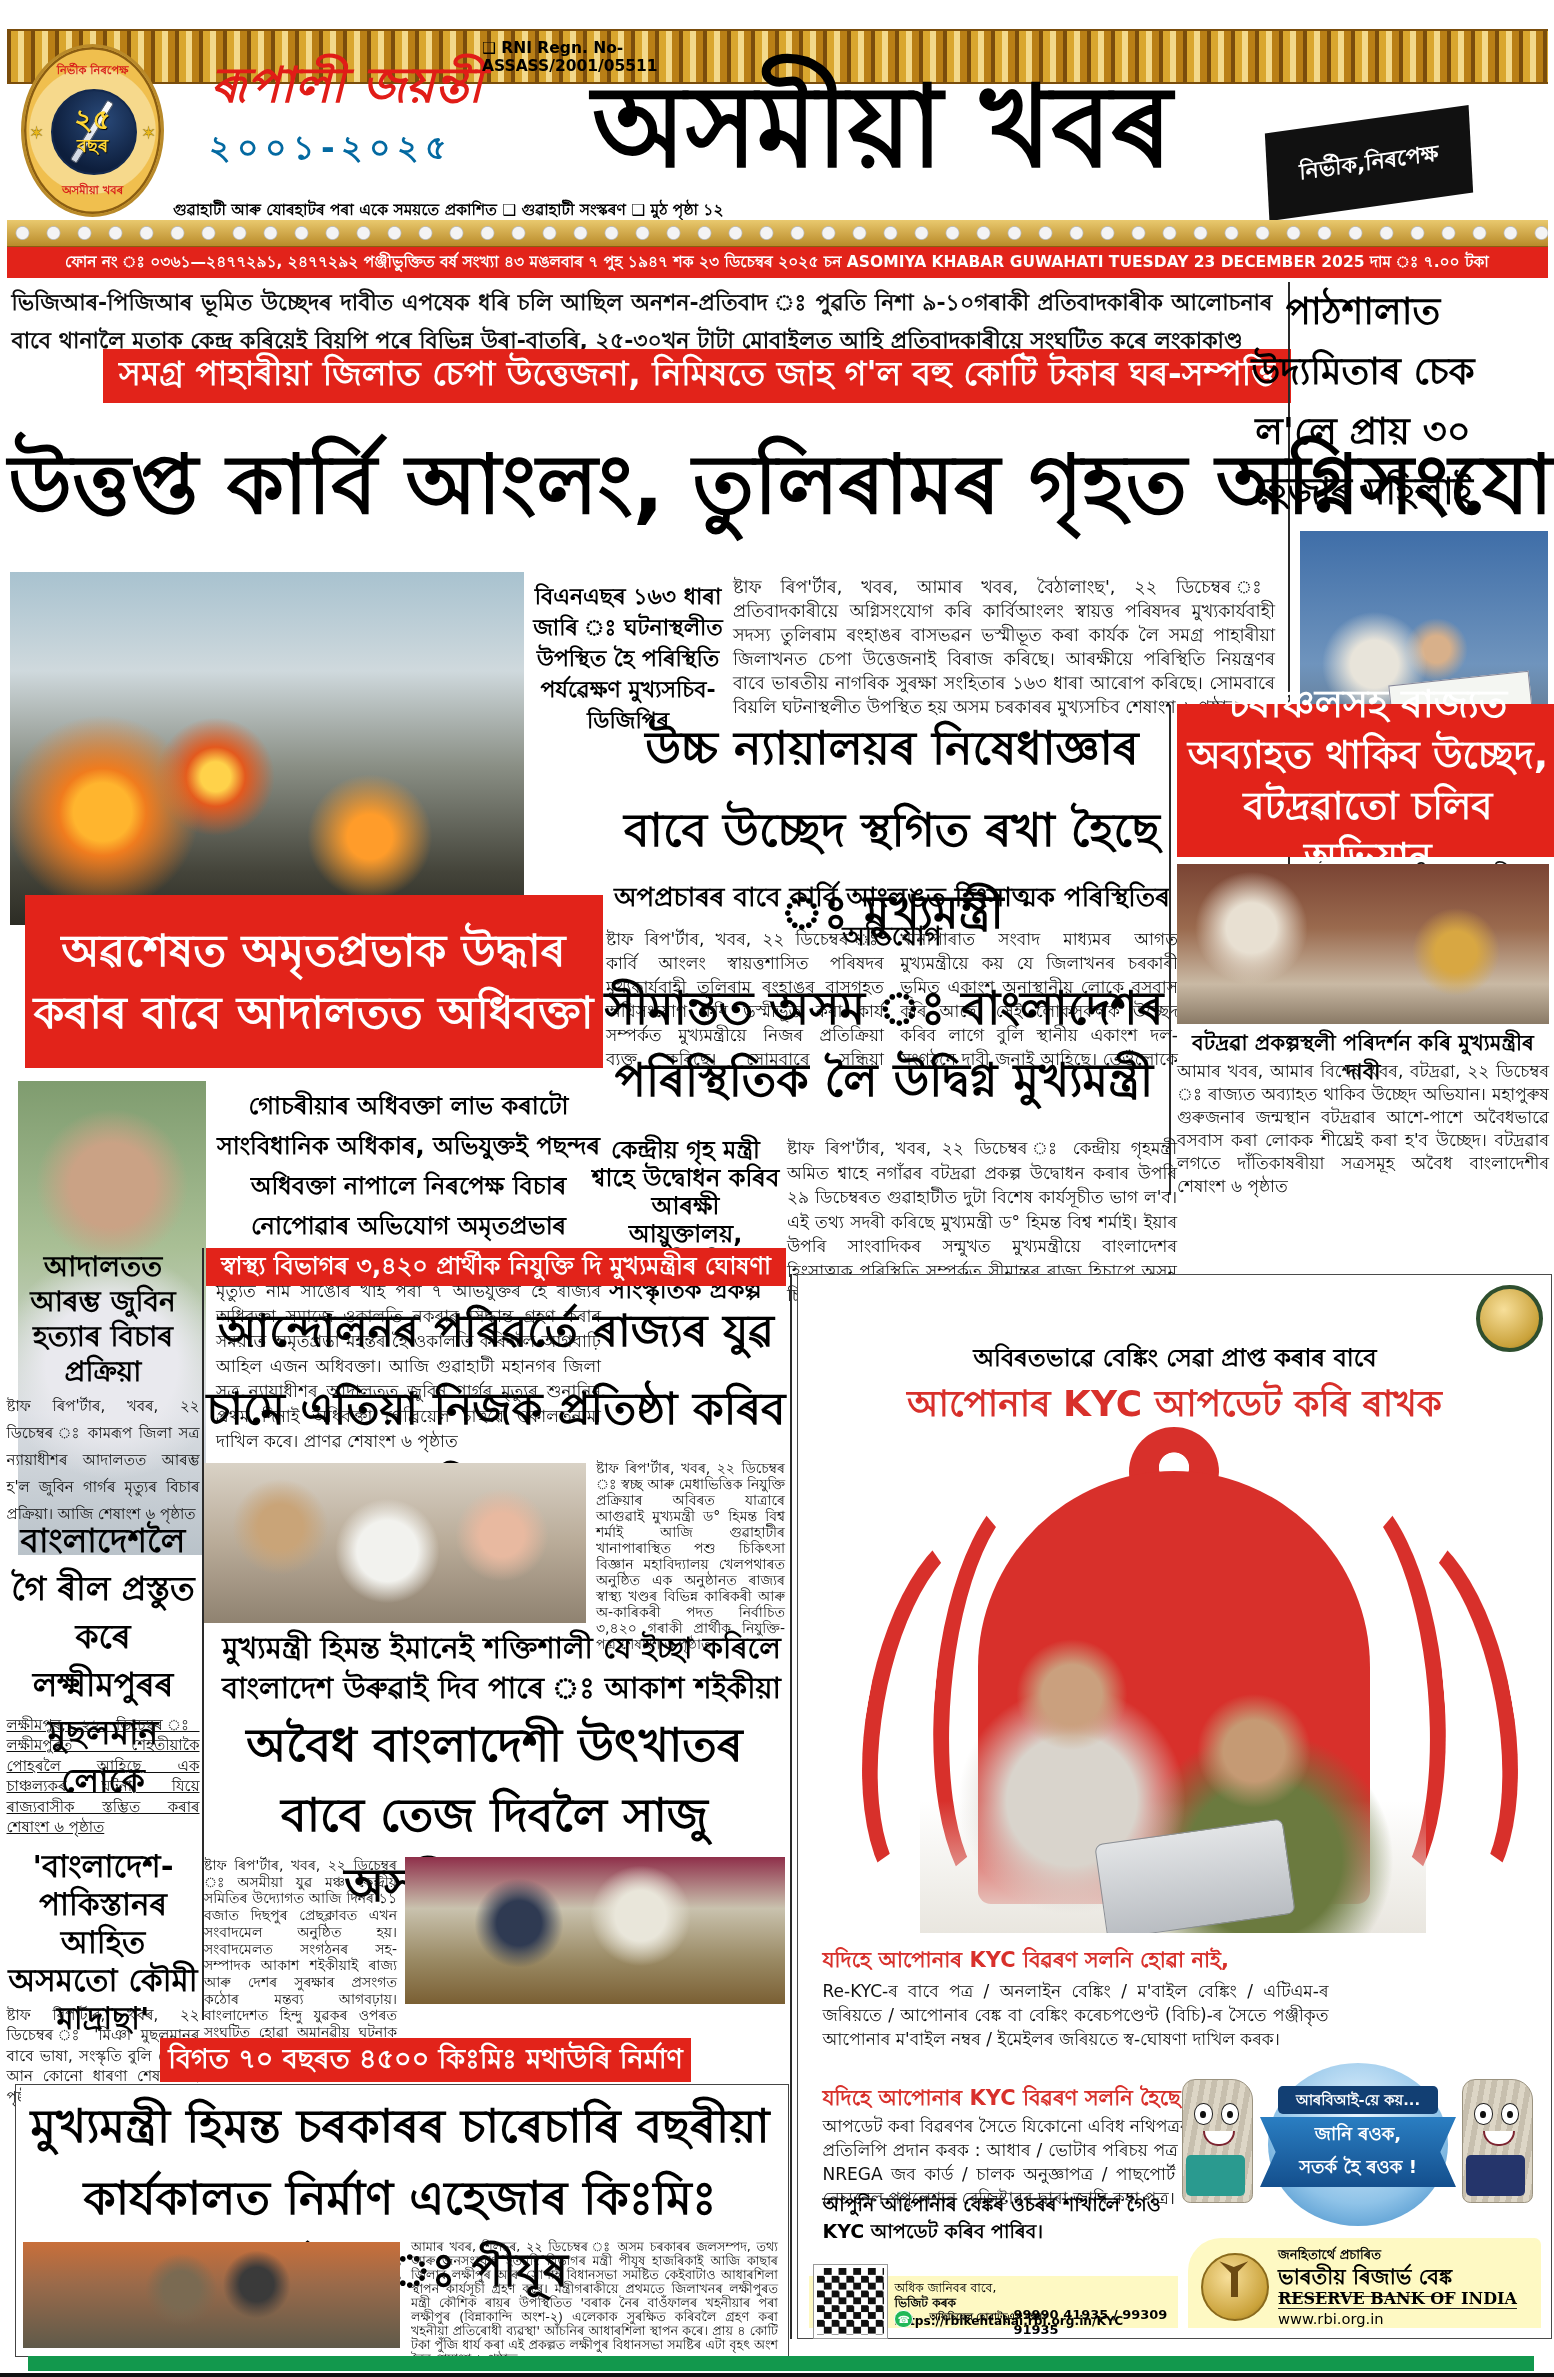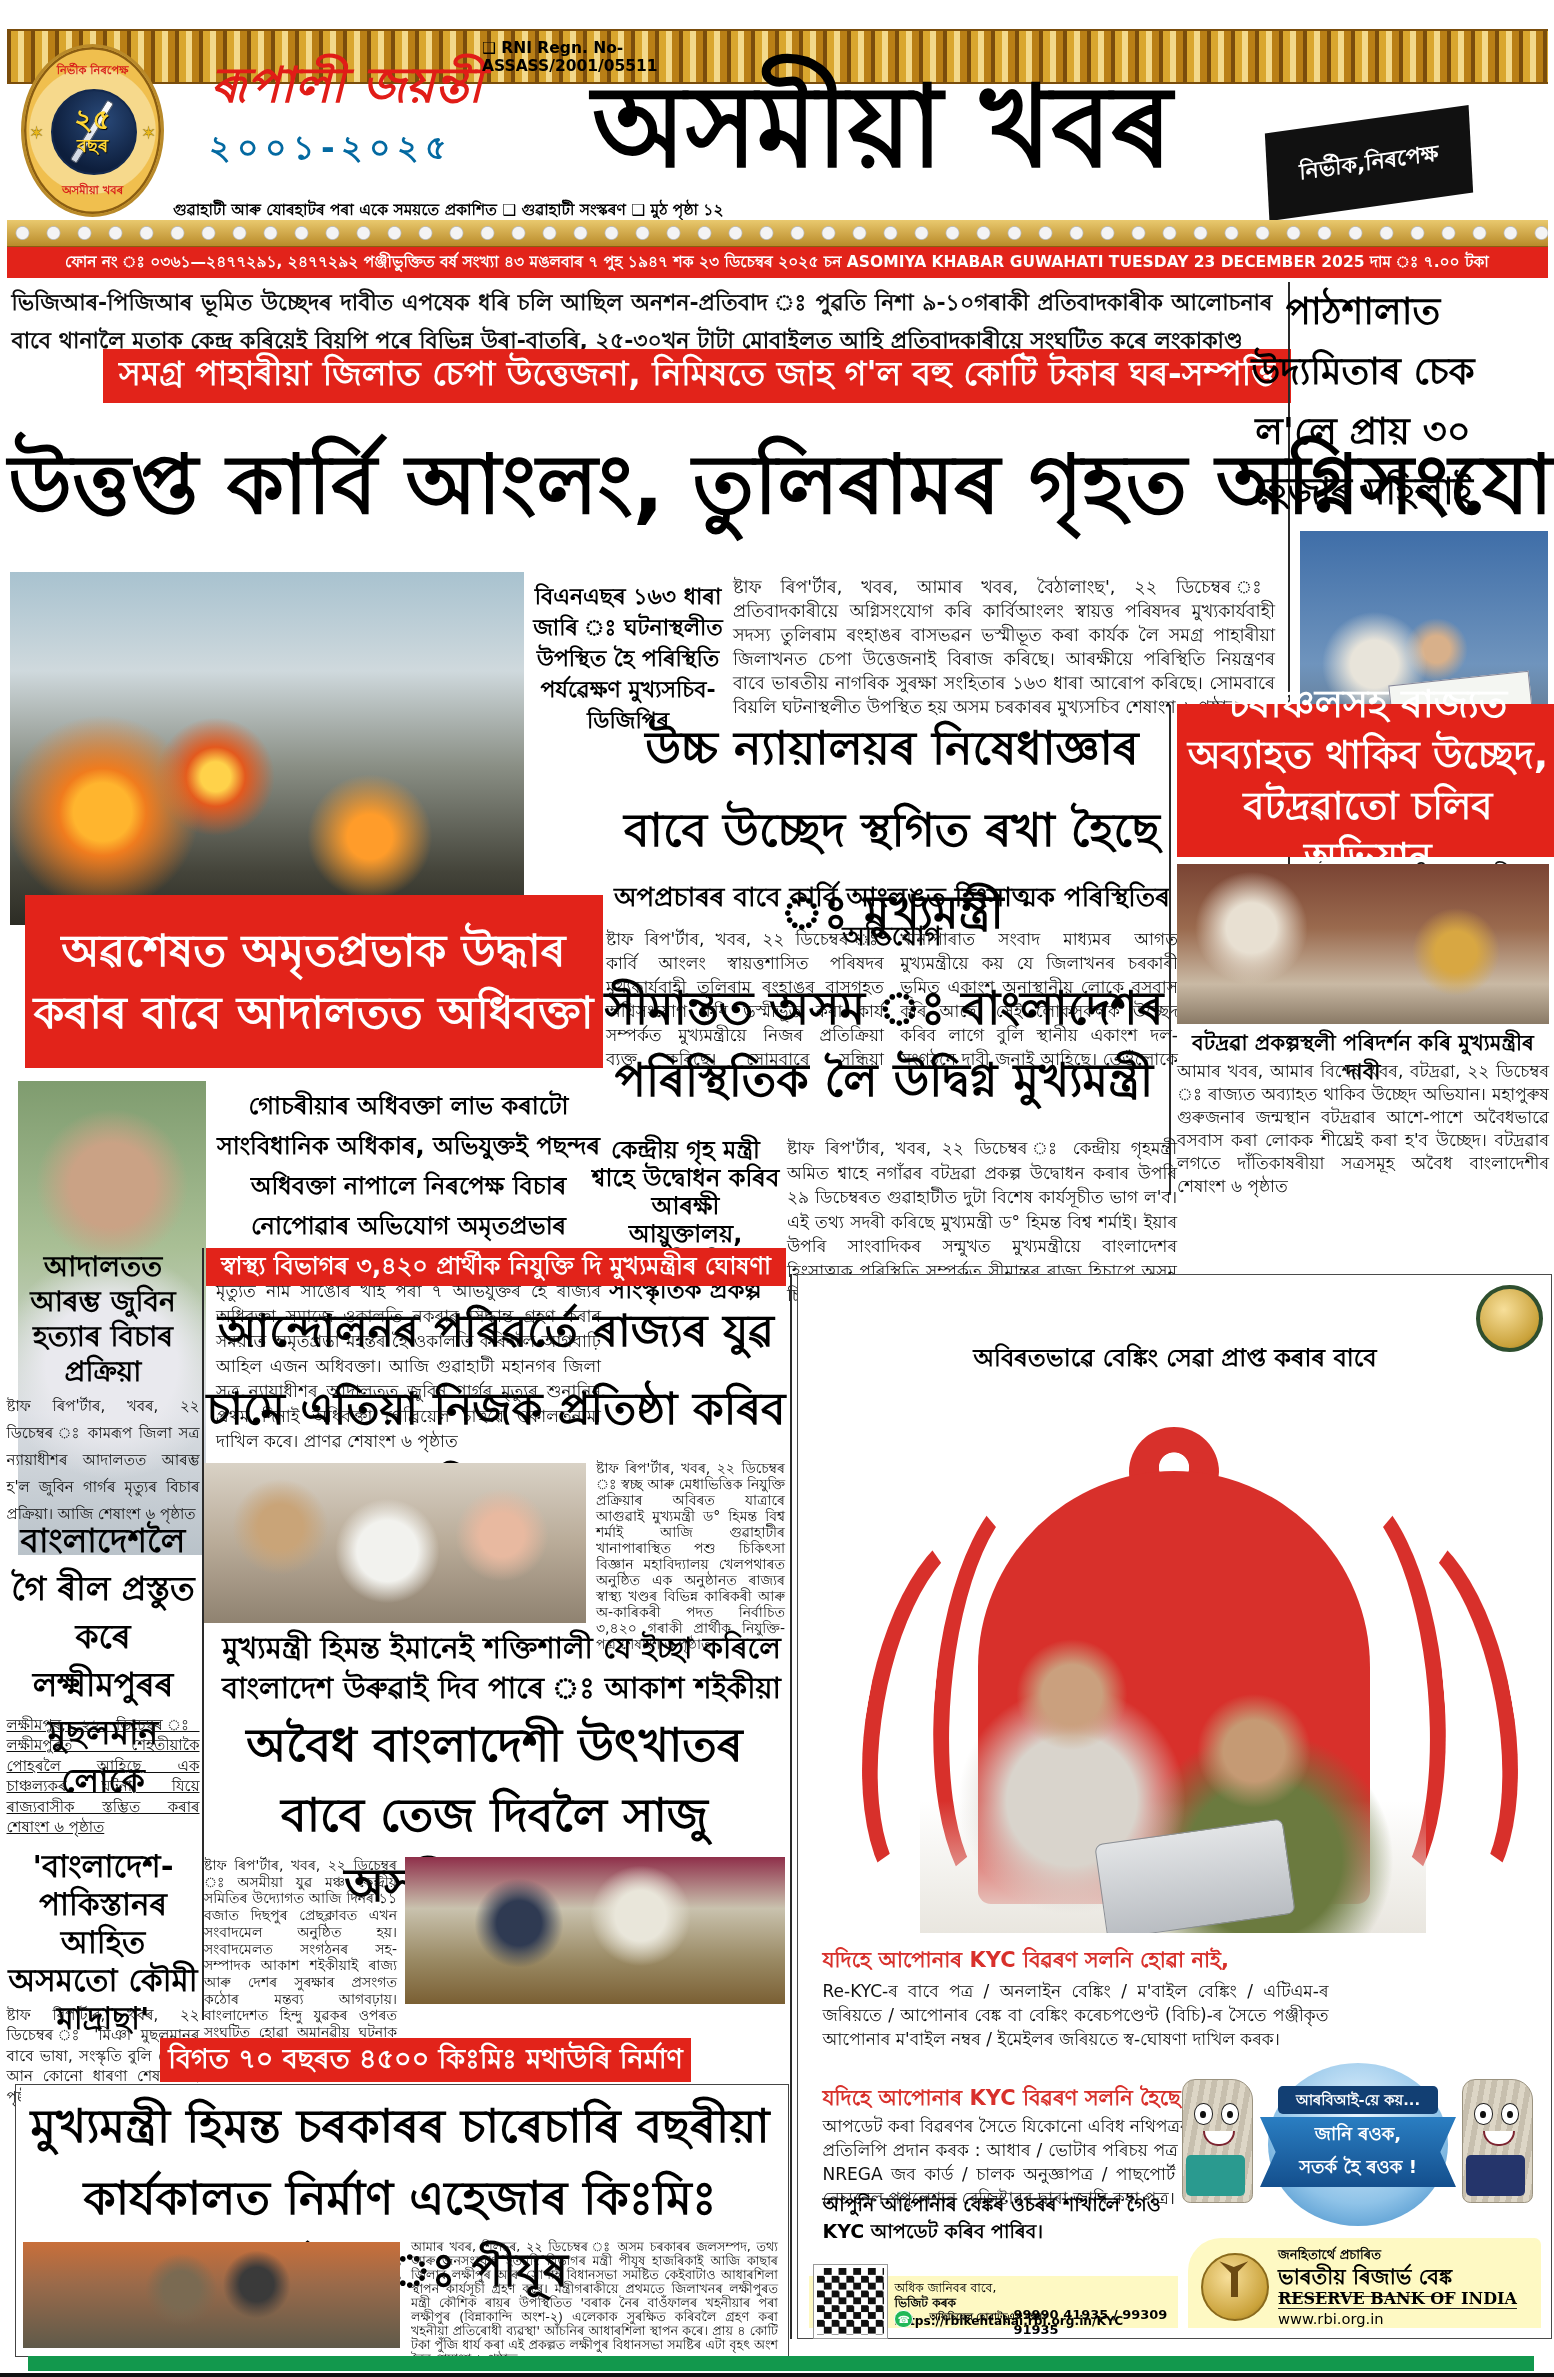--- a/index.html
+++ b/index.html
@@ -179,20 +179,21 @@
         radial-gradient(circle at 62% 40%,#3a3a3a 0 7%,rgba(0,0,0,0) 14%),
         linear-gradient(180deg,#c96f3a 0%,#9a6a4a 40%,#5f5a4a 100%);"></div>
   <div class="abs body-txt" style="left:411px;top:2240px;width:367px;height:111px;font-size:12.7px;line-height:14px;">আমাৰ খবৰ, শিলচৰ, ২২ ডিচেম্বৰ ঃ অসম চৰকাৰৰ জলসম্পদ, তথ্য আৰু জনসংযোগ ইত্যাদি বিভাগৰ মন্ত্ৰী পীযূষ হাজৰিকাই আজি কাছাৰ জিলাৰ লক্ষীপুৰ আৰু সোণাই বিধানসভা সমষ্টিত কেইবাটাও আধাৰশিলা স্থাপন কাৰ্যসূচী গ্ৰহণ কৰে। মন্ত্ৰীগৰাকীয়ে প্ৰথমতে জিলাখনৰ লক্ষীপুৰত মন্ত্ৰী কৌশিক ৰায়ৰ উপস্থিতিত 'বৰাক নৈৰ বাওঁফালৰ খহনীয়াৰ পৰা লক্ষীপুৰ (বিন্নাকান্দি অংশ-২) এলেকাক সুৰক্ষিত কৰিবলৈ গ্ৰহণ কৰা খহনীয়া প্ৰতিৰোধী ব্যৱস্থা' আঁচনিৰ আধাৰশিলা স্থাপন কৰে। প্ৰায় ৪ কোটি টকা পুঁজি ধাৰ্য কৰা এই প্ৰকল্পত লক্ষীপুৰ বিধানসভা সমষ্টিৰ এটা বৃহৎ অংশ নৈৰ   শেষাংশ ৬ পৃষ্ঠাত</div>
 
   <div class="abs vrule" style="left:790px;top:1274px;height:1065px;"></div>
   <div class="abs adbox" style="left:797px;top:1274px;width:753px;height:1063px;">
 
     <div class="abs seal" style="left:678px;top:9.8px;width:59px;height:59px;border:4.9px solid #2f4f2f;"></div>
 
     <div class="abs" style="left:91px;top:64px;width:572px;font-weight:bold;font-size:24px;text-align:center;">অবিৰতভাৱে বেঙ্কিং সেৱা প্ৰাপ্ত কৰাৰ বাবে</div>
+    <div class="abs ad-red" style="left:50px;top:101px;width:653px;font-weight:bold;font-size:36px;text-align:center;">আপোনাৰ KYC আপডেট কৰি ৰাখক</div>
 
     <div class="arc" style="left:69px;top:245px;width:147px;height:359px;border-left-color:#d8302b;transform:rotate(10deg);"></div>
     <div class="arc" style="left:137px;top:208px;width:131px;height:392px;border-left-color:#d8302b;transform:rotate(5deg);"></div>
     <div class="arc" style="left:536px;top:245px;width:147px;height:359px;border-right-color:#d8302b;transform:rotate(-10deg);"></div>
     <div class="arc" style="left:483px;top:208px;width:131px;height:392px;border-right-color:#d8302b;transform:rotate(-5deg);"></div>
     <div class="abs" style="left:331px;top:152px;width:90px;height:90px;border-radius:50%;
                 background:radial-gradient(circle at 50% 45%,#fff 0 14.7px,#d8302b 15.5px);"></div>
     <div class="abs" style="left:180px;top:196px;width:392px;height:433px;background:#d8302b;
                 border-radius:196px 196px 13px 13px;"></div>
     <div class="abs photo" style="left:122px;top:327px;width:506px;height:331px;background:

